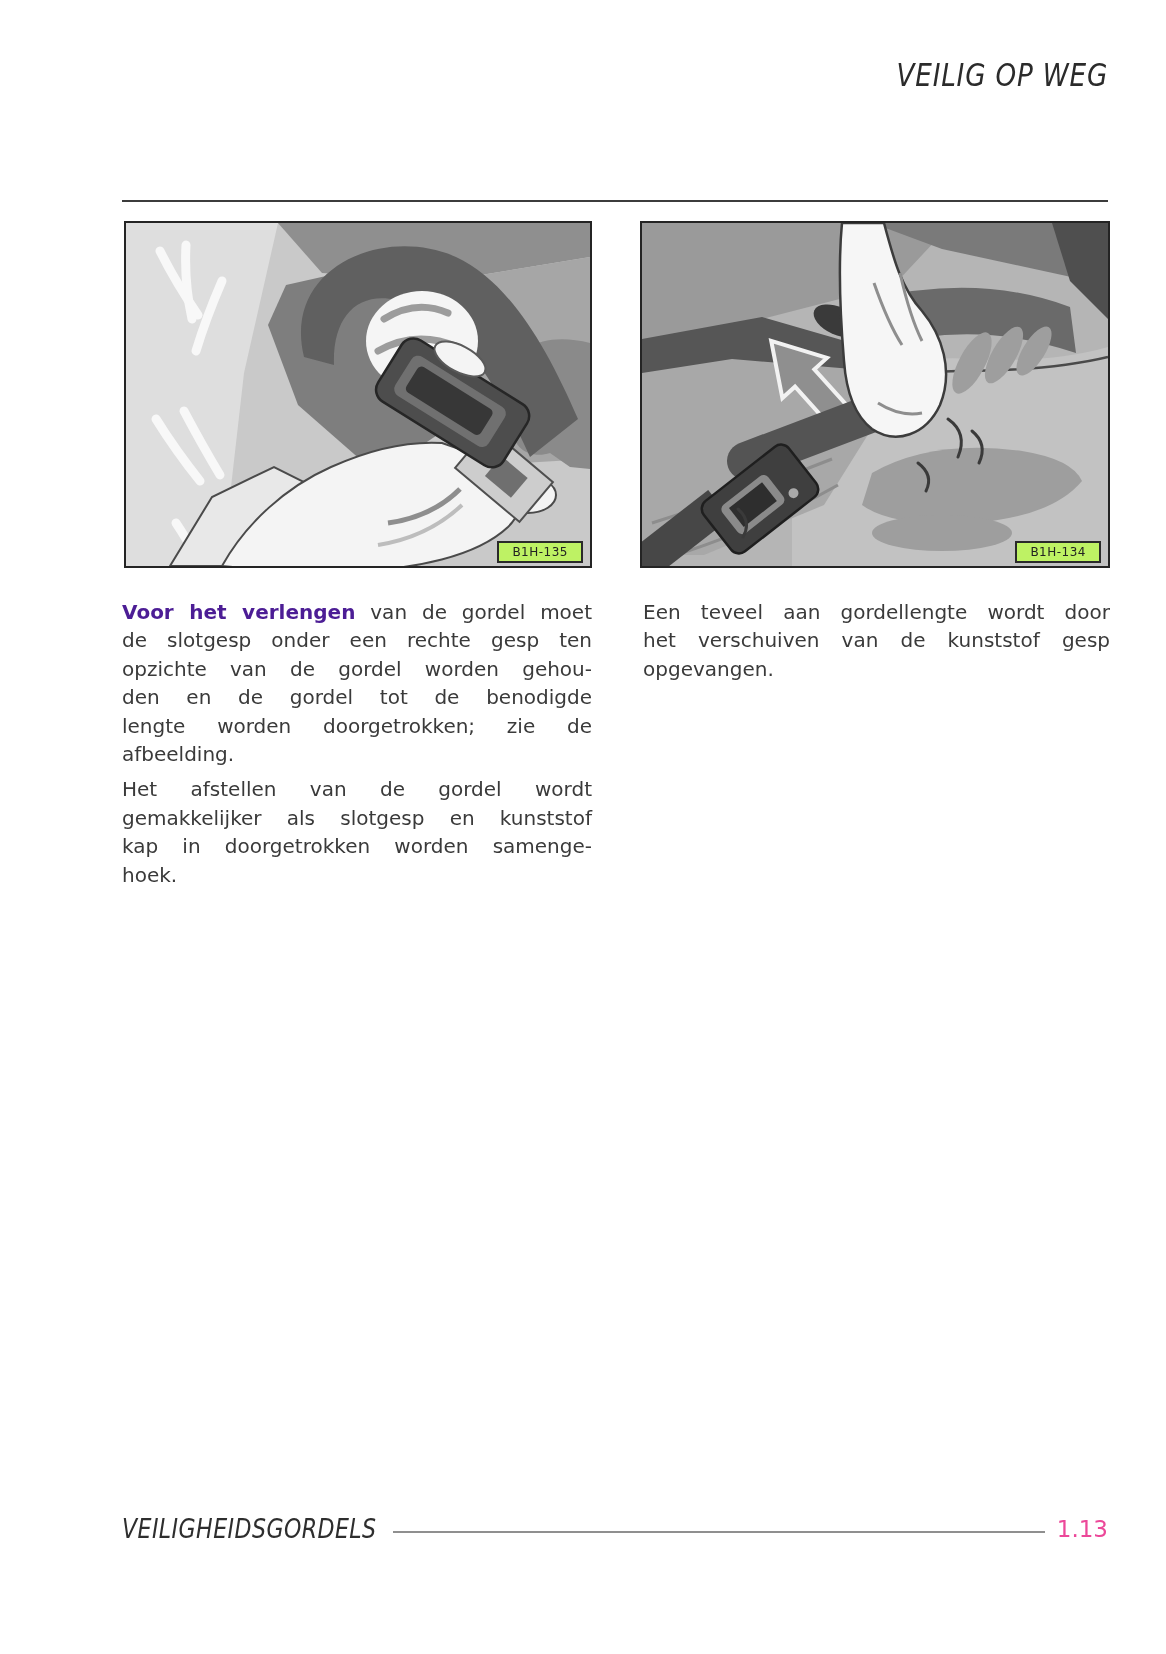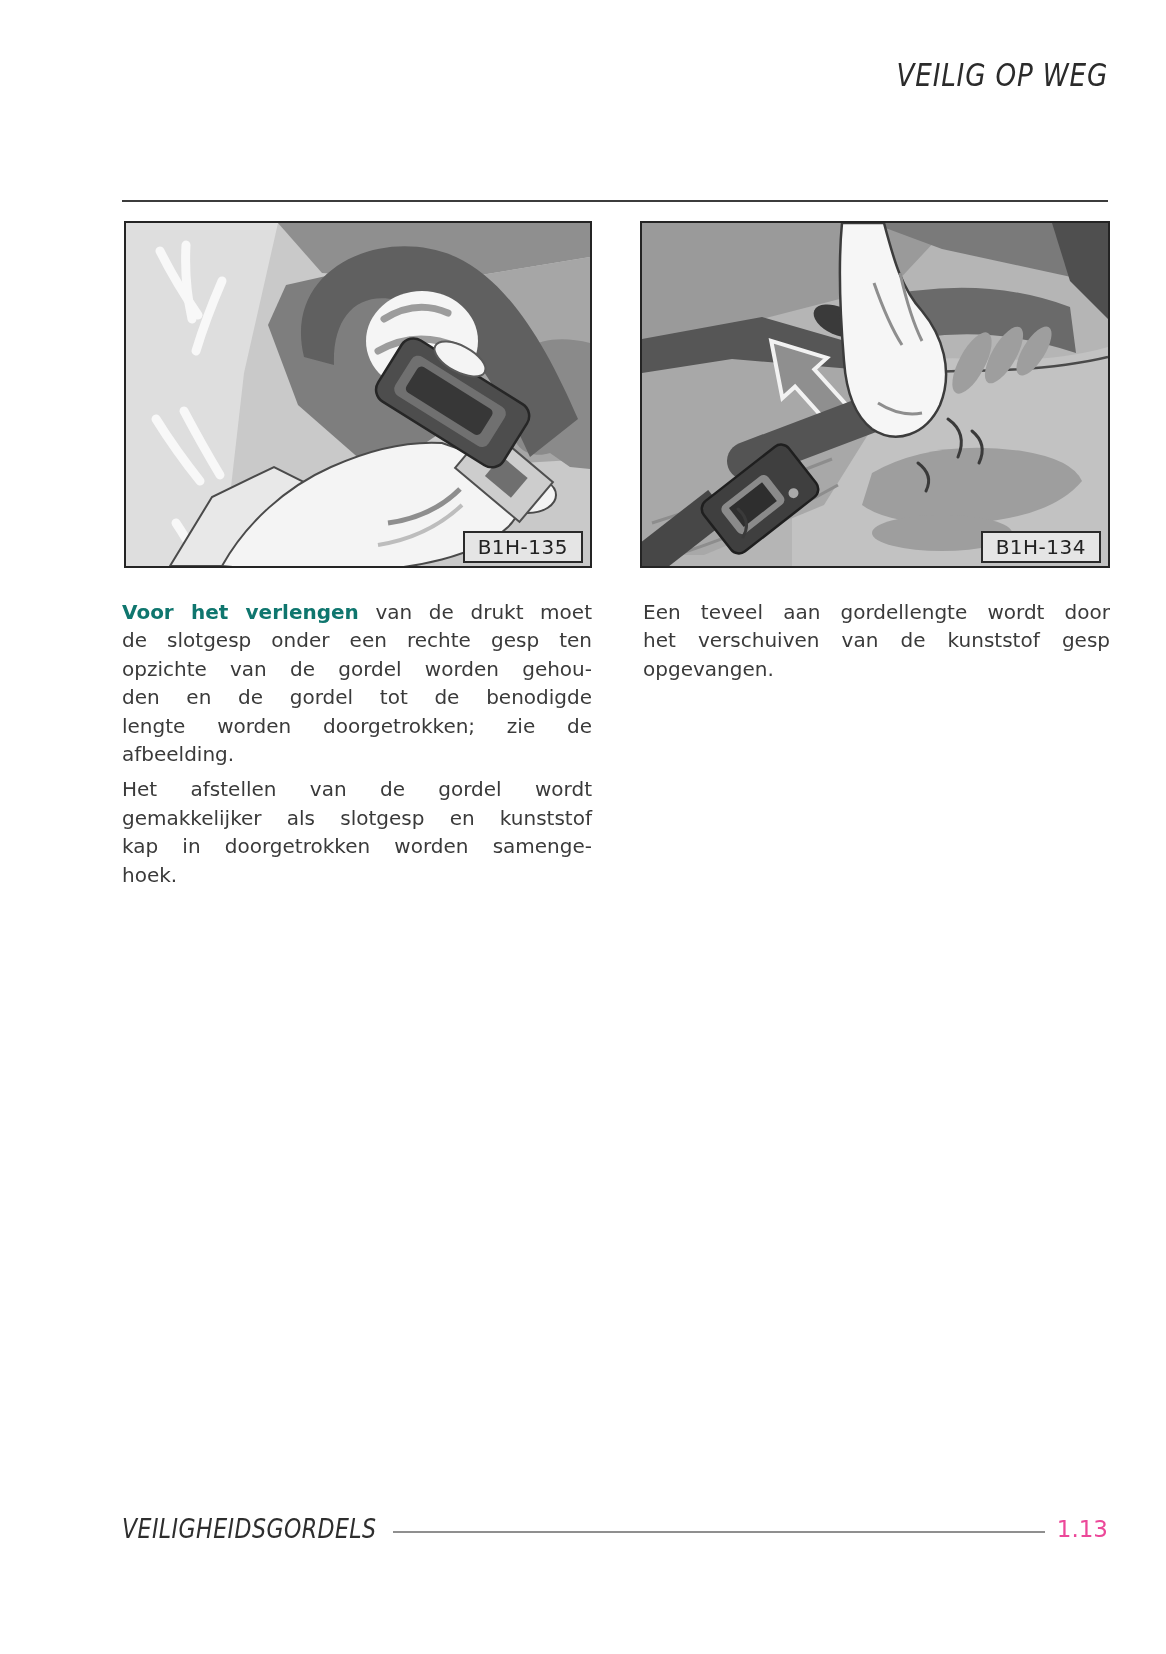--- a/index.html
+++ b/index.html
@@ -20,36 +20,36 @@
   }
   .figure{
     position:absolute;top:221px;height:347px;
     border:2px solid #242424;box-sizing:border-box;background:#c9c9c9;
   }
   .figure.left{left:124px;width:468px;}
   .figure.right{left:640px;width:470px;}
   .figure svg{display:block;width:100%;height:100%;}
   .fig-caption{
     position:absolute;right:7px;bottom:3px;
-    background:#e5e5e5;border:2px solid #2a2a2a;
-    padding:2px 13px;font-size:20px;color:#222;letter-spacing:.5px;
+    background:#bef264;border:2px solid #2a2a2a;
+    padding:2px 13px;font-size:12px;color:#222;letter-spacing:.5px;
     line-height:1.2;
   }
   .text-col{
     position:absolute;top:598px;font-size:20px;line-height:28.4px;color:#3a3a3a;
   }
   .text-col.left{left:122px;width:470px;}
   .text-col.right{left:643px;width:467px;}
   .para{margin:0 0 7px 0;padding:0;}
   .line{
     text-align:justify;text-align-last:justify;
     white-space:normal;
   }
   .line.last{text-align-last:left;}
-  .bold-lead{font-weight:bold;color:#0f766e;}
+  .bold-lead{font-weight:bold;color:#4c1d95;}
   .page-footer{
     position:absolute;left:122px;right:58px;top:1512px;height:34px;
     display:flex;align-items:center;
   }
   .footer-section{
     font-style:italic;font-size:26px;color:#2e2e2e;white-space:nowrap;
     transform:scaleX(.85);transform-origin:0 50%;letter-spacing:.5px;
   }
   .footer-rule{flex:1;height:2px;background:#8f8f8f;margin:6px 12px 0 -28px;}
   .footer-page{font-size:23px;color:#ec4899;white-space:nowrap;}
@@ -150,21 +150,21 @@
           <path d="M330,208 q16,13 7,32"></path>
         <path d="M276,240 q16,12 8,28"></path>
           <path d="M96,286 q14,12 5,28"></path>
       </g>
     </svg>
     <div class="fig-caption">B1H-134</div>
   </div>
 
   <div class="text-col left">
     <div class="para">
-      <div class="line"><span class="bold-lead">Voor het verlengen</span><span> van de drukt moet</span></div>
+      <div class="line"><span class="bold-lead">Voor het verlengen</span><span> van de gordel moet</span></div>
       <div class="line">de slotgesp onder een rechte gesp ten</div>
       <div class="line">opzichte van de gordel worden gehou-</div>
       <div class="line">den en de gordel tot de benodigde</div>
       <div class="line">lengte worden doorgetrokken; zie de</div>
       <div class="line last">afbeelding.</div>
     </div>
     <div class="para">
       <div class="line">Het afstellen van de gordel wordt</div>
       <div class="line">gemakkelijker als slotgesp en kunststof</div>
       <div class="line">kap in doorgetrokken worden samenge-</div>

